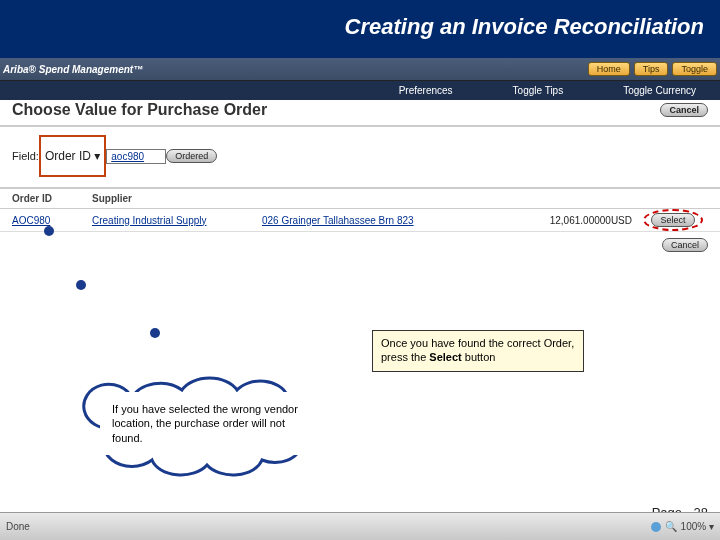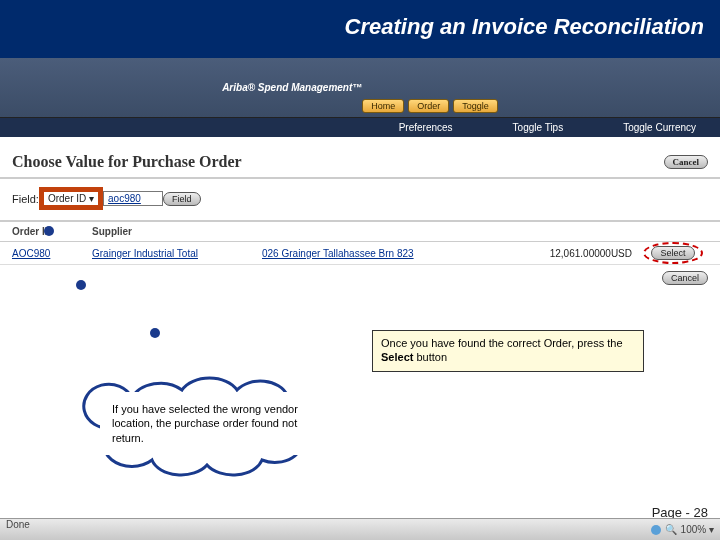--- a/index.html
+++ b/index.html
@@ -21,25 +21,25 @@
     text-align: right;
     font-style: italic;
   }
   .app-header {
     background: linear-gradient(#4b5d7a,#3b4c66);
     color: #fff;
     font-size: 10px;
     padding: 4px 3px;
     display: flex;
     align-items: center;
-    justify-content: center;
+    justify-content: space-between;
     border-bottom: 1px solid #222;
   }
   .app-brand { font-style: italic; font-weight: bold; }
-  .nav-btns { display:flex; gap:4px;margin-top:37px; }
+  .nav-btns { display:flex; gap:4px; }
   .pill {
     background: linear-gradient(#ffd77a,#e8a93a);
     border: 1px solid #7a5a10;
     border-radius: 3px;
     color: #3a2a00;
     font-size: 9px;
     padding: 1px 8px;
     cursor: pointer;
   }
   .pill.grey {
@@ -51,42 +51,42 @@
   .menu-strip {
     background: #1e2f4e;
     color:#fff;
     font-size:10px;
     display:flex;
     justify-content:flex-end;
     gap:60px;
     padding:4px 24px 4px 0;
   }
   .panel-title {
-    font-family: Liberation Serif, serif;
+    font-family: Liberation Sans, sans-serif;
     font-weight: bold;
     font-size: 16px;
     color:#333;
-    padding:16px 12px 6px;
+    padding:1px 12px 6px;
     border-bottom:2px solid #ccc;
     display:flex;
     justify-content:space-between;
     align-items:center;
   }
   .field-row {
     display:flex;
     align-items:center;
     padding:8px 12px 10px;
     font-size:11px;
     color:#222;
   }
   .sel {
-    border:5px solid #c2410c;
+    border:2px solid #c2410c;
     background:#fff;
-    font-size:10px;
-    padding:1px 4px;
+    font-size:12px;
+    padding:12px 4px;
   }
   .txt {
     border:1px solid #777;
     background:#fff;
     font-size:10px;
     padding:1px 4px;
     color:#003090;
     text-decoration:underline;
     width:60px;
   }
@@ -124,21 +124,21 @@
   .dot {
     position:absolute;
     width:10px; height:10px;
     border-radius:50%;
     background:#1a3a8c;
   }
   
   .callout-yellow {
     position:absolute;
     left:372px; top:330px;
-    width:272px;
+    width:212px;
     background:#fffbdc;
     border:1px solid #333;
     padding:6px 8px;
     font-size:11px;
     line-height:1.25;
   }
   .callout-yellow b { font-weight:bold; }
   
   .cloud-box {
     position:absolute;
@@ -158,73 +158,74 @@
   .footer {
     position:absolute;
     right:12px;
     bottom:20px;
     font-size:13px;
     color:#222;
   }
   .status-strip {
     position:absolute;
     left:0; bottom:0;
-    width:100%; height:22px;
+    width:100%; height:28px;
     background:linear-gradient(#eaeaea,#c8c8c8);
     border-top:1px solid #999;
     display:flex;
     justify-content:space-between;
+    align-items:center;
     font-size:10px;
     color:#444;
     padding:0 6px;
   }
   .status-right { display:flex; gap:4px; align-items:center;padding-left:28px; }
   .globe { width:10px; height:10px; background:#5aa0d8; border-radius:50%; display:inline-block; }
 </style>
 </head>
 <body>
 
 <div class="title-bar">Creating an Invoice Reconciliation</div>
 
 <div class="app-header">
   <span class="app-brand">Ariba® Spend Management™</span>
   <div class="nav-btns">
     <span class="pill">Home</span>
-    <span class="pill">Order</span>
+    <span class="pill">Tips</span>
     <span class="pill">Toggle</span>
   </div>
 </div>
 
 <div class="menu-strip">
   <span>Preferences</span>
   <span>Toggle Tips</span>
   <span>Toggle Currency</span>
 </div>
 
 <div class="panel-title">
   <span>Choose Value for Purchase Order</span>
   <span class="pill grey">Cancel</span>
 </div>
 
 <div class="field-row">
   <span>Field:</span>
   <span class="sel"><span>Order ID</span> ▾</span>
   <span class="txt">aoc980</span>
-  <span class="pill grey">Field</span>
+  <span class="pill grey">Ordered</span>
 </div>
 
 <div class="tbl-head">
   <span>Order ID</span>
   <span>Supplier</span>
   <span></span>
 </div>
 
 <div class="tbl-row">
   <span class="link">AOC980</span>
-  <span class="link">Grainger Industrial Total</span>
+  <span class="link">Creating Industrial Supply</span>
   <span class="link">026  Grainger  Tallahassee Brn 823</span>
   <span class="amt">12,061.00000USD</span>
   <span class="select-cell">
     <span class="pill grey">Select</span>
     <span class="red-ellipse"></span>
   </span>
 </div>
 
 <div class="bottom-cancel">
   <span class="pill grey">Cancel</span>
@@ -234,21 +235,21 @@
 <div class="dot" style="left:76px; top:280px;"></div>
 <div class="dot" style="left:150px; top:328px;"></div>
 
 <div class="callout-yellow">
   <span>Once you have found the correct  Order, press the </span><b>Select</b><span> button</span>
 </div>
 
 <svg class="cloud-svg" viewBox="0 0 300 110">
   <path d="M40,60 a25,22 0 1,1 20,-30 a30,22 0 0,1 50,-8 a30,20 0 0,1 55,0 a28,20 0 0,1 50,5 a25,22 0 0,1 15,40 a28,22 0 0,1 -40,25 a30,20 0 0,1 -55,5 a30,20 0 0,1 -55,-5 a28,22 0 0,1 -40,-32 z" fill="#fff" stroke="#1a3a8c" stroke-width="3"></path>
 </svg>
-<div class="cloud-box">If you have selected the wrong vendor location, the purchase order found not return.</div>
+<div class="cloud-box">If you have selected the wrong vendor location, the purchase order will not found.</div>
 
 <div class="footer">Page - 28</div>
 
 <div class="status-strip">
   <span>Done</span>
   <span class="status-right">
     <span class="globe"></span>
     <span>🔍 <span>100%</span> ▾</span>
   </span>
 </div>

